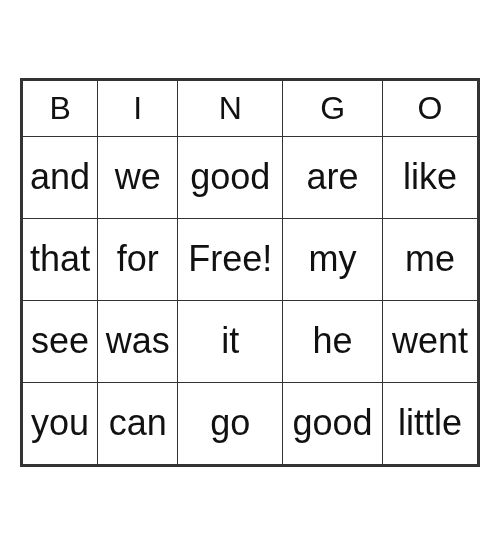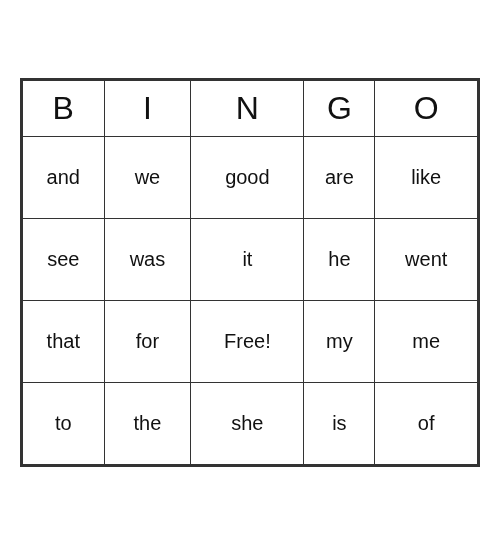--- a/index.html
+++ b/index.html
@@ -26,21 +26,21 @@
 
     .bingo-card table {
       width: 100%;
       border-collapse: collapse;
     }
 
     .bingo-card td, .bingo-card th {
       border: 1px solid #333;
       text-align: center;
       vertical-align: middle;
-      font-size: 20px;
+      font-size: 36px;
       font-weight: normal;
       color: #111;
     }
 
     .header-row th {
       height: 56px;
       font-size: 32px;
       font-weight: normal;
       border: 1px solid #333;
     }
@@ -65,35 +65,35 @@
     </thead>
     <tbody id="bingo-body">
     <tr class="data-row">
           <td>and</td>
           <td>we</td>
           <td>good</td>
           <td>are</td>
           <td>like</td>
         </tr>
         <tr class="data-row">
+          <td>that</td>
+          <td>for</td>
+          <td>Free!</td>
+          <td>my</td>
+          <td>me</td>
+        </tr>
+        <tr class="data-row">
           <td>see</td>
           <td>was</td>
           <td>it</td>
           <td>he</td>
           <td>went</td>
         </tr>
         <tr class="data-row">
-          <td>that</td>
-          <td>for</td>
-          <td>Free!</td>
-          <td>my</td>
-          <td>me</td>
-        </tr>
-        <tr class="data-row">
-          <td>to</td>
-          <td>the</td>
-          <td>she</td>
-          <td>is</td>
-          <td>of</td>
+          <td>you</td>
+          <td>can</td>
+          <td>go</td>
+          <td>good</td>
+          <td>little</td>
         </tr>
       </tbody>
   </table>
 </div>
 
 </body></html>

